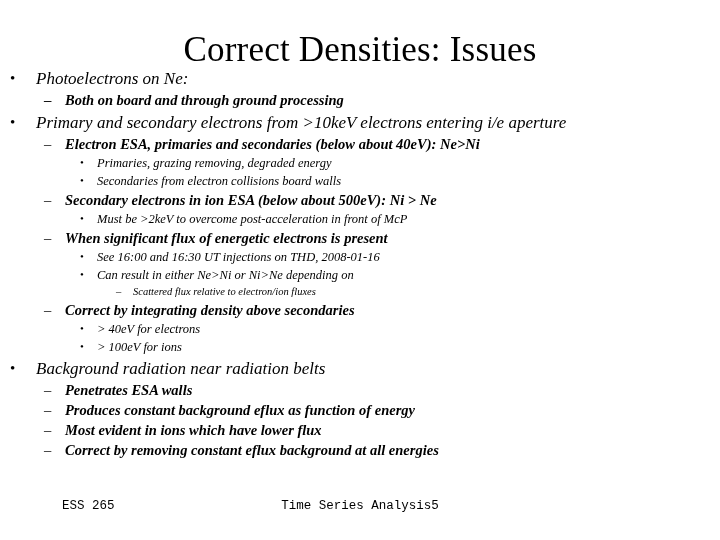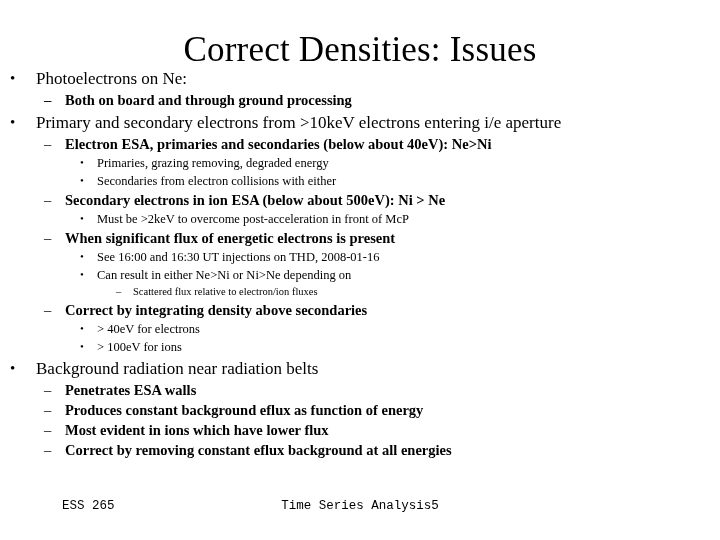--- a/index.html
+++ b/index.html
@@ -50,20 +50,21 @@
     display: block;
     white-space: nowrap;
   }
   .line .marker {
     position: absolute;
     display: inline-block;
     text-align: left;
   }
   .line .txt {
     display: inline-block;
+    font-style: italic;
   }
 
   
   .lvl1 {
     font-size: 17px;
     line-height: 23px;
     padding-left: 36px;
     margin-top: 1px;
   }
   .lvl1 .marker {
@@ -139,21 +140,21 @@
 
   <h1 class="slide-title">Correct Densities: Issues</h1>
 
   <div class="body-outline">
       <div class="line lvl1"><span class="marker">•</span><span class="txt">Photoelectrons on Ne:</span></div>
       <div class="line lvl2"><span class="marker">–</span></div>
       <div class="line lvl2"><span class="marker">–</span><span class="txt">Both on board and through ground processing</span></div>
       <div class="line lvl1"><span class="marker">•</span><span class="txt">Primary and secondary electrons from &gt;10keV electrons entering i/e aperture</span></div>
       <div class="line lvl2"><span class="marker">–</span><span class="txt">Electron ESA, primaries and secondaries (below about 40eV): Ne&gt;Ni</span></div>
       <div class="line lvl3"><span class="marker">•</span><span class="txt">Primaries, grazing removing, degraded energy</span></div>
-      <div class="line lvl3"><span class="marker">•</span><span class="txt">Secondaries from electron collisions with either</span></div>
+      <div class="line lvl3"><span class="marker">•</span><span class="txt">Secondaries from electron collisions board walls</span></div>
       <div class="line lvl2"><span class="marker">–</span><span class="txt">Secondary electrons in ion ESA (below about 500eV): Ni &gt; Ne</span></div>
       <div class="line lvl3"><span class="marker">•</span><span class="txt">Must be &gt;2keV to overcome post-acceleration in front of McP</span></div>
       <div class="line lvl2"><span class="marker">–</span><span class="txt">When significant flux of energetic electrons is present</span></div>
       <div class="line lvl3"><span class="marker">•</span><span class="txt">See 16:00 and 16:30 UT injections on THD, 2008-01-16</span></div>
       <div class="line lvl3"><span class="marker">•</span><span class="txt">Can result in either Ne&gt;Ni or Ni&gt;Ne depending on</span></div>
       <div class="line lvl4"><span class="marker">–</span><span class="txt">Scattered flux relative to electron/ion fluxes</span></div>
       <div class="line lvl2"><span class="marker">–</span><span class="txt">Correct by integrating density above secondaries</span></div>
       <div class="line lvl3"><span class="marker">•</span><span class="txt">&gt; 40eV for electrons</span></div>
       <div class="line lvl3"><span class="marker">•</span><span class="txt">&gt; 100eV for ions</span></div>
       <div class="line lvl1"><span class="marker">•</span><span class="txt">Background radiation near radiation belts</span></div>

